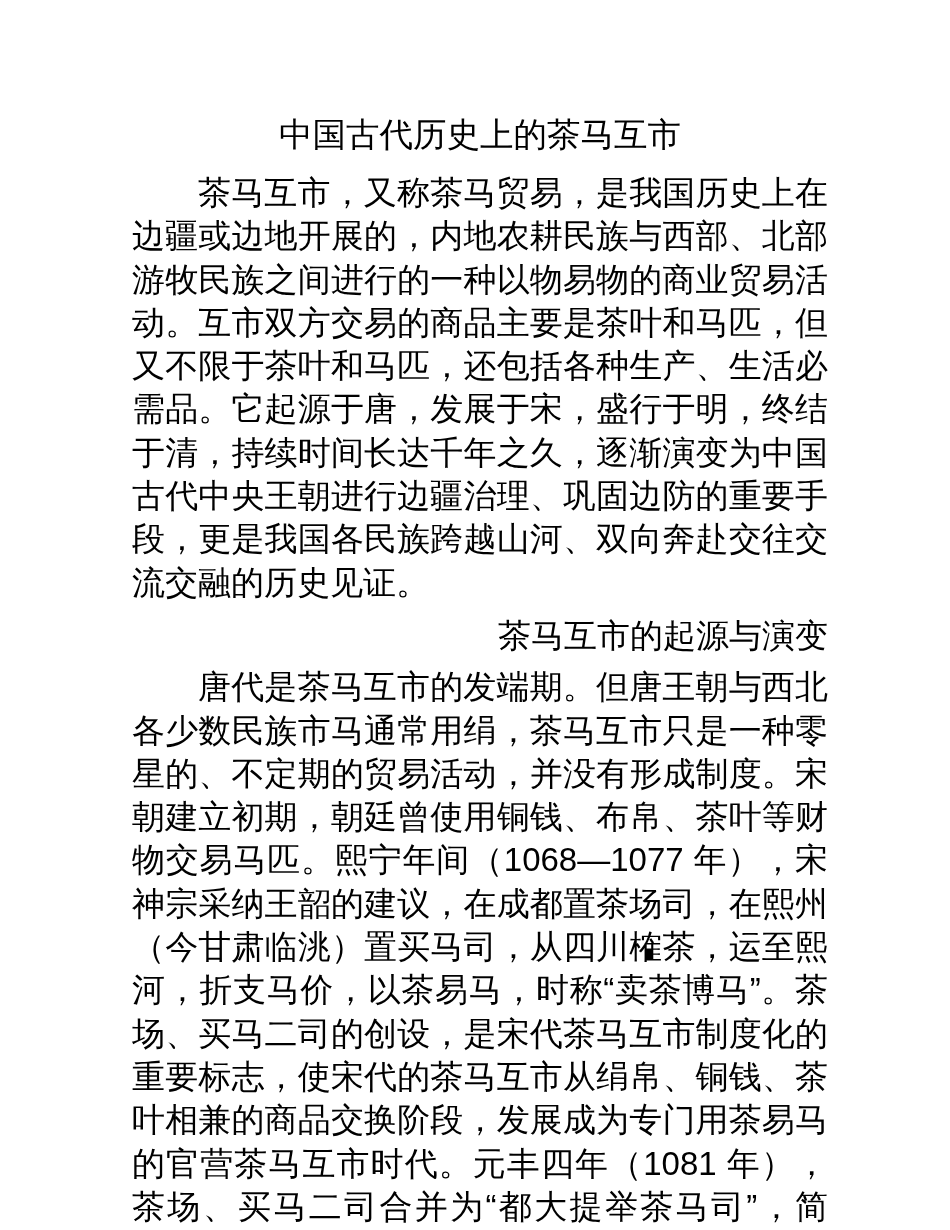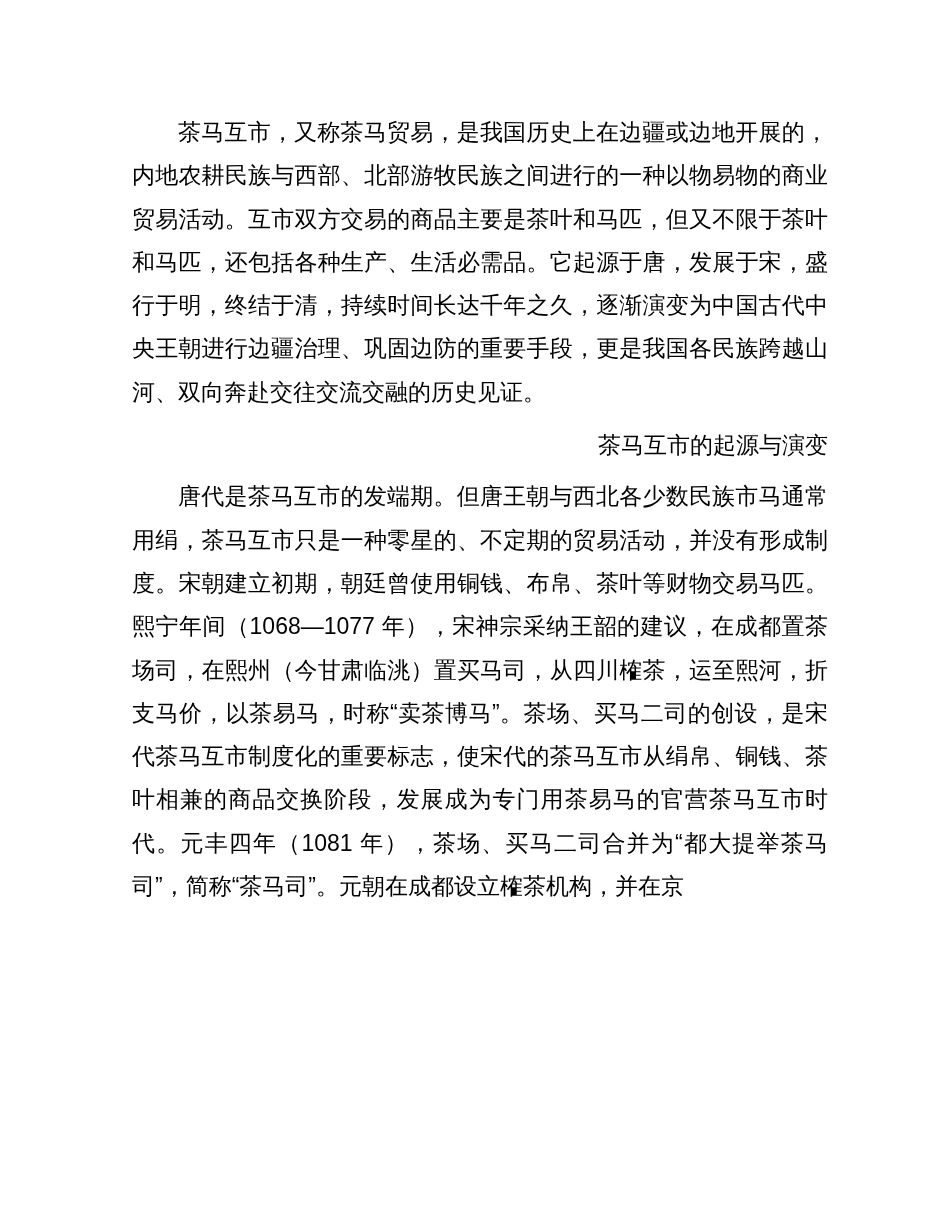--- a/index.html
+++ b/index.html
@@ -19,36 +19,37 @@
     overflow: hidden;
   }
   .doc-title {
     font-size: 33.5px;
     line-height: 47px;
     font-weight: 400;
     text-align: center;
     margin: 0 0 13px 0;
   }
   .body-text {
-    font-size: 23px;
+    font-size: 33px;
     line-height: 43.3px;
     text-align: justify;
     text-justify: inter-ideograph;
     text-indent: 2em;
     margin: 0 0 10px 0;
     word-break: break-all;
   }
   .section-heading {
     text-align: right;
     margin-bottom: 8px;
   }
 </style>
 </head>
 <body>
 
 <div class="page">
+  <h1 class="doc-title">中国古代历史上的茶马互市</h1>
 
   <p class="body-text">茶马互市，又称茶马贸易，是我国历史上在边疆或边地开展的，内地农耕民族与西部、北部游牧民族之间进行的一种以物易物的商业贸易活动。互市双方交易的商品主要是茶叶和马匹，但又不限于茶叶和马匹，还包括各种生产、生活必需品。它起源于唐，发展于宋，盛行于明，终结于清，持续时间长达千年之久，逐渐演变为中国古代中央王朝进行边疆治理、巩固边防的重要手段，更是我国各民族跨越山河、双向奔赴交往交流交融的历史见证。</p>
 
   <p class="body-text section-heading">茶马互市的起源与演变</p>
 
   <p class="body-text">唐代是茶马互市的发端期。但唐王朝与西北各少数民族市马通常用绢，茶马互市只是一种零星的、不定期的贸易活动，并没有形成制度。宋朝建立初期，朝廷曾使用铜钱、布帛、茶叶等财物交易马匹。熙宁年间（1068—1077 年），宋神宗采纳王韶的建议，在成都置茶场司，在熙州（今甘肃临洮）置买马司，从四川榷茶，运至熙河，折支马价，以茶易马，时称“卖茶博马”。茶场、买马二司的创设，是宋代茶马互市制度化的重要标志，使宋代的茶马互市从绢帛、铜钱、茶叶相兼的商品交换阶段，发展成为专门用茶易马的官营茶马互市时代。元丰四年（1081 年），茶场、买马二司合并为“都大提举茶马司”，简称“茶马司”。元朝在成都设立榷茶机构，并在京</p>
 </div>
 
 </body></html>

